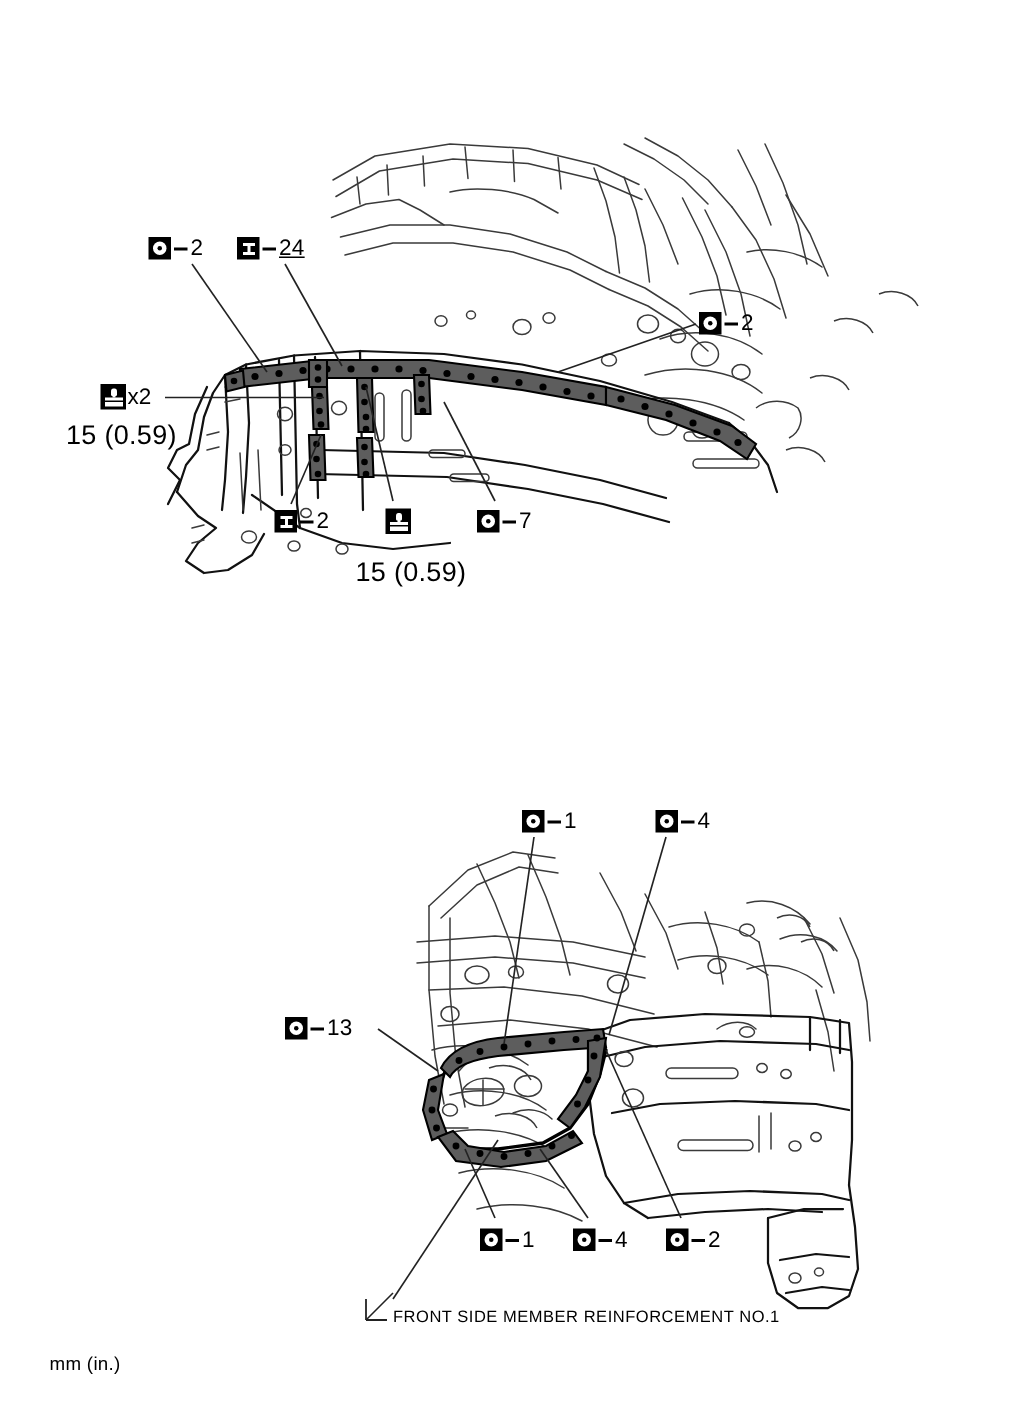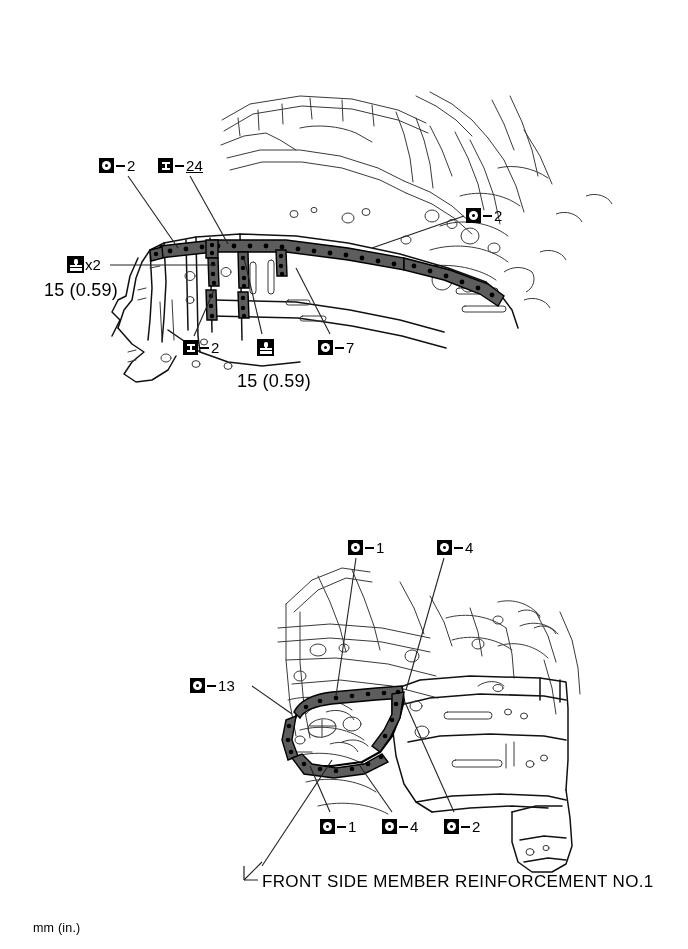--- a/index.html
+++ b/index.html
@@ -125,29 +125,28 @@
     margin-left: 1px;
   }
   .torque-val {
     position: absolute;
     font-size: 18px;
     white-space: nowrap;
     letter-spacing: 0.2px;
   }
   .caption {
     position: absolute;
-    font-size: 17px;
+    font-size: 11px;
     letter-spacing: 0.35px;
     white-space: nowrap;
   }
   .unit-note {
     position: absolute;
     font-size: 12.5px;
     letter-spacing: 0.2px;
-    margin-top: 19px;
   }
 </style>
 </head>
 <body>
 
 <div class="page">
 
   <svg class="art" viewBox="0 0 688 949" xmlns="http://www.w3.org/2000/svg">
     <defs>
       <style>

